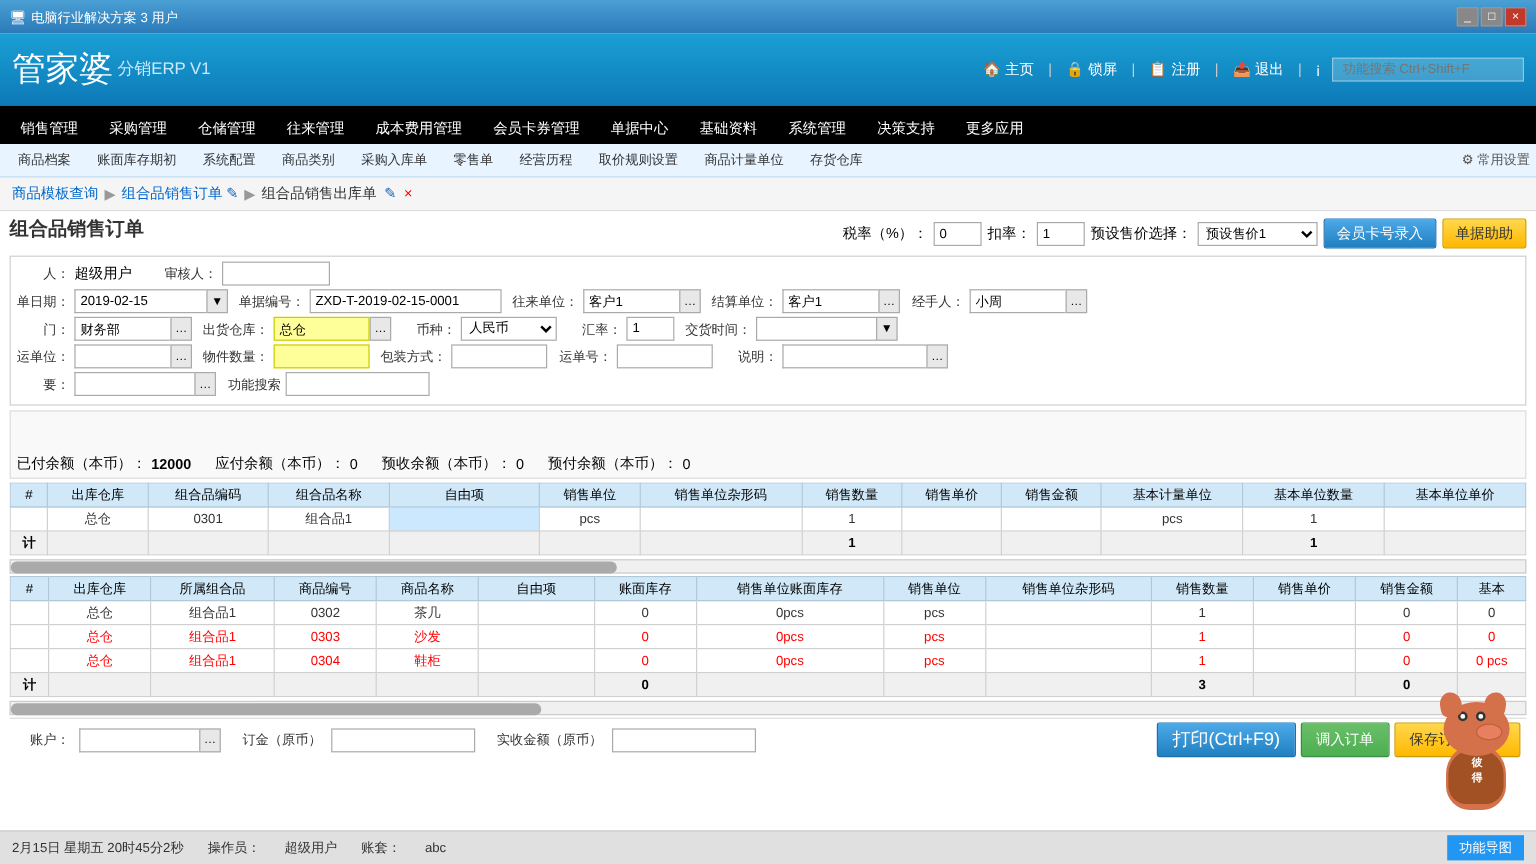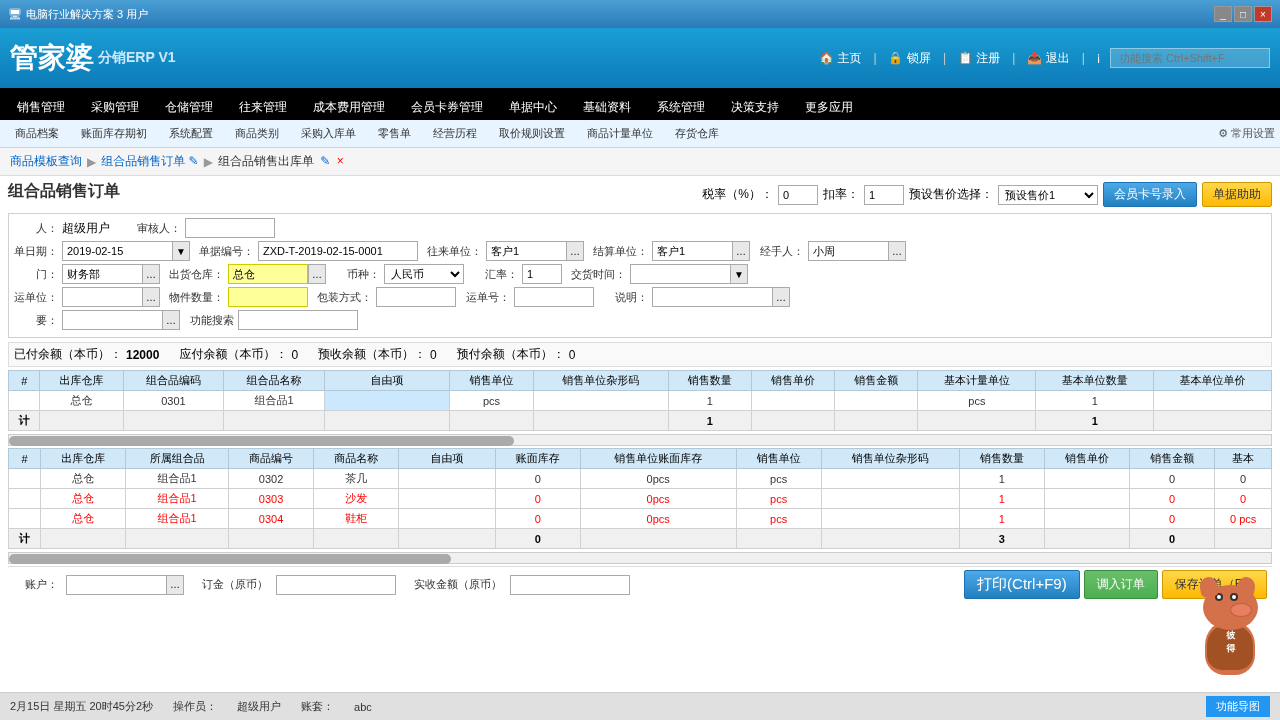--- a/index.html
+++ b/index.html
@@ -9,21 +9,21 @@
     .title-bar { height: 28px; background: linear-gradient(to bottom, #4a9fd4, #2a7ab8); display: flex; align-items: center; justify-content: space-between; padding: 0 8px; }
     .title-bar-left { color: white; font-size: 11px; display: flex; align-items: center; gap: 4px; }
     .title-bar-right { display: flex; gap: 2px; }
     .title-btn { width: 18px; height: 16px; background: #888; border: 1px solid #999; cursor: pointer; display: flex; align-items: center; justify-content: center; color: white; font-size: 10px; }
     .title-btn.min { background: #888; }
     .title-btn.max { background: #888; }
     .title-btn.close { background: #c0392b; }
 
     
     .header { height: 60px; background: linear-gradient(to bottom, #1a9fd4, #0d7ab8); display: flex; align-items: center; justify-content: space-between; padding: 0 10px; }
-    .logo { color: white; font-size: 28px; font-weight: bold; display: flex; align-items: center; gap: 4px; }
+    .logo { color: white; font-size: 28px; font-weight: normal; display: flex; align-items: center; gap: 4px; }
     .logo-sub { font-size: 14px; color: #cce8ff; }
     .header-right { display: flex; align-items: center; gap: 10px; color: white; font-size: 12px; }
     .header-right span { cursor: pointer; display: flex; align-items: center; gap: 2px; }
     .search-box { background: rgba(255,255,255,0.2); border: 1px solid rgba(255,255,255,0.4); color: white; padding: 3px 8px; font-size: 11px; width: 160px; }
 
     
     .nav-menu { height: 32px; background: #000000; display: flex; align-items: flex-end; padding: 0 5px; gap: 2px; }
     .nav-item { color: white; padding: 4px 12px; cursor: pointer; font-size: 12px; border-radius: 2px; }
 
     
@@ -52,21 +52,21 @@
     .form-select { border: 1px solid #aaa; padding: 1px 2px; font-size: 11px; height: 20px; background: white; }
     .input-with-btn { display: flex; align-items: center; }
     .input-with-btn input { border-right: none; }
     .input-btn { border: 1px solid #aaa; background: #e8e8e8; height: 20px; padding: 0 3px; cursor: pointer; font-size: 10px; }
     .yellow-input { background: #ffff99 !important; border: 1px solid #cccc00 !important; }
     .btn-blue { background: linear-gradient(to bottom, #4da9e8, #2080c0); color: white; border: 1px solid #1a70b0; padding: 3px 10px; cursor: pointer; font-size: 12px; border-radius: 2px; }
     .btn-yellow { background: linear-gradient(to bottom, #ffd84d, #ffb800); color: #333; border: 1px solid #cc9900; padding: 3px 10px; cursor: pointer; font-size: 12px; border-radius: 2px; }
 
     
     .summary-row { display: flex; align-items: center; gap: 20px; padding: 3px 5px; font-size: 12px; background: #f9f9f9; border: 1px solid #ddd; margin-bottom: 3px; }
-    .summary-item { display: flex; align-items: center; gap: 4px; }
+    .summary-item { display: flex; align-items: center; gap: 4px; margin-top: 32px; }
 
     
     .table-container { overflow-x: auto; margin-bottom: 3px; }
     table { border-collapse: collapse; width: 100%; font-size: 11px; }
     table th { background: #d0e8f8; border: 1px solid #b0c8d8; padding: 2px 4px; text-align: center; white-space: nowrap; font-weight: normal; }
     table td { border: 1px solid #d0d0d0; padding: 2px 4px; text-align: center; white-space: nowrap; }
     table tr.row-red td { color: red; }
     table tr.row-normal td { color: #333; }
     table tr.total-row td { background: #f0f0f0; font-weight: bold; }
     .cell-highlight { background: #cce8ff; }

